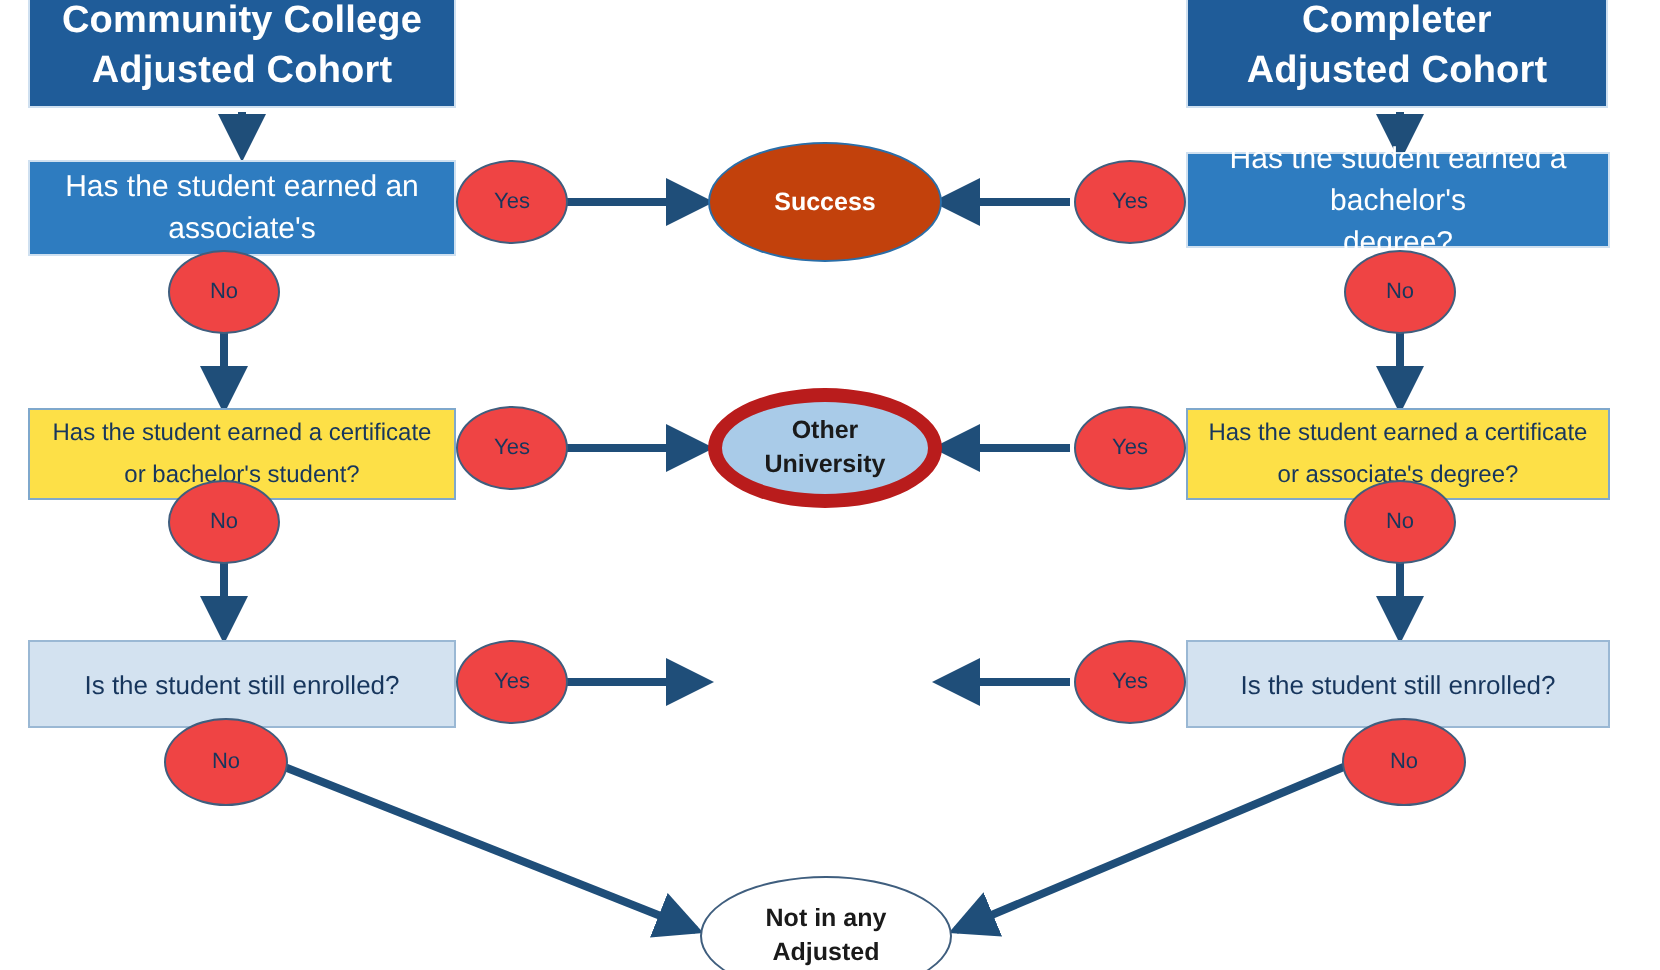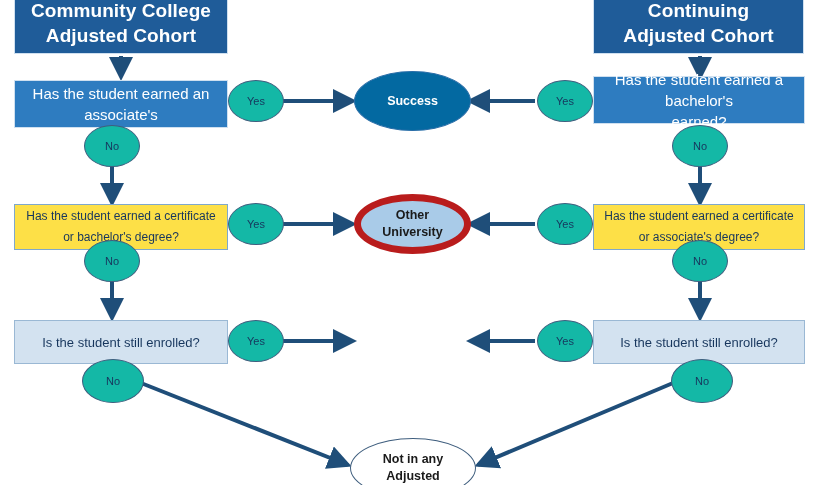--- a/index.html
+++ b/index.html
@@ -73,21 +73,21 @@
     color: #17365D;
     font-size: 13px;
     line-height: 21px;
   }
 
   
   .pill {
     position: absolute;
     box-sizing: border-box;
     border-radius: 50%;
-    background: #14b8a6;
+    background: #ef4444;
     border: 1px solid #3F5E7E;
     color: #17365D;
     font-size: 11px;
     display: flex;
     align-items: center;
     justify-content: center;
     text-align: center;
   }
 
   
@@ -97,21 +97,21 @@
     border-radius: 50%;
     display: flex;
     align-items: center;
     justify-content: center;
     text-align: center;
     font-weight: bold;
     font-size: 12.5px;
     line-height: 17px;
   }
   .outcome-success {
-    background: #0369a1;
+    background: #c2410c;
     border: 1px solid #2a6ea8;
     color: #ffffff;
   }
   .outcome-other {
     background: #A9CBE8;
     border: 7px solid #b91c1c;
     color: #1a1a1a;
   }
   .outcome-continuing {
     background: #DEE9F4;
@@ -177,21 +177,21 @@
   <div class="pill" style="left:228px; top:80px; width:56px; height:42px;">
     <span>Yes</span>
   </div>
   <div class="pill" style="left:84px; top:125px; width:56px; height:42px;">
     <span>No</span>
   </div>
 
   <div class="node proc-row2" style="left:14px; top:204px; width:214px; height:46px;">
     <span class="txt">
       <span>Has the student earned a certificate</span><br>
-      <span>or bachelor's degree?</span>
+      <span>or bachelor's student?</span>
     </span>
   </div>
 
   <div class="pill" style="left:228px; top:203px; width:56px; height:42px;">
     <span>Yes</span>
   </div>
   <div class="pill" style="left:84px; top:240px; width:56px; height:42px;">
     <span>No</span>
   </div>
 
@@ -203,29 +203,29 @@
 
   <div class="pill" style="left:228px; top:320px; width:56px; height:42px;">
     <span>Yes</span>
   </div>
   <div class="pill" style="left:82px; top:359px; width:62px; height:44px;">
     <span>No</span>
   </div>
 
   <div class="node header-box" style="left:593px; top:-8px; width:211px; height:62px;">
     <span class="txt">
-      <span>Continuing</span><br>
+      <span>Completer</span><br>
       <span>Adjusted Cohort</span>
     </span>
   </div>
 
   <div class="node proc-row1" style="left:593px; top:76px; width:212px; height:48px;">
     <span class="txt">
       <span>Has the student earned a bachelor's</span><br>
-      <span>earned?</span>
+      <span>degree?</span>
     </span>
   </div>
 
   <div class="pill" style="left:537px; top:80px; width:56px; height:42px;">
     <span>Yes</span>
   </div>
   <div class="pill" style="left:672px; top:125px; width:56px; height:42px;">
     <span>No</span>
   </div>
 

